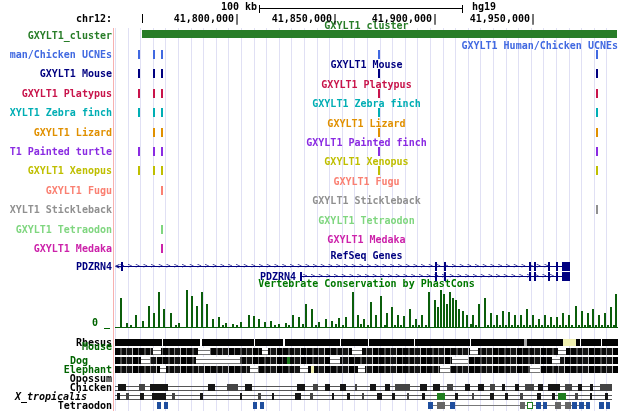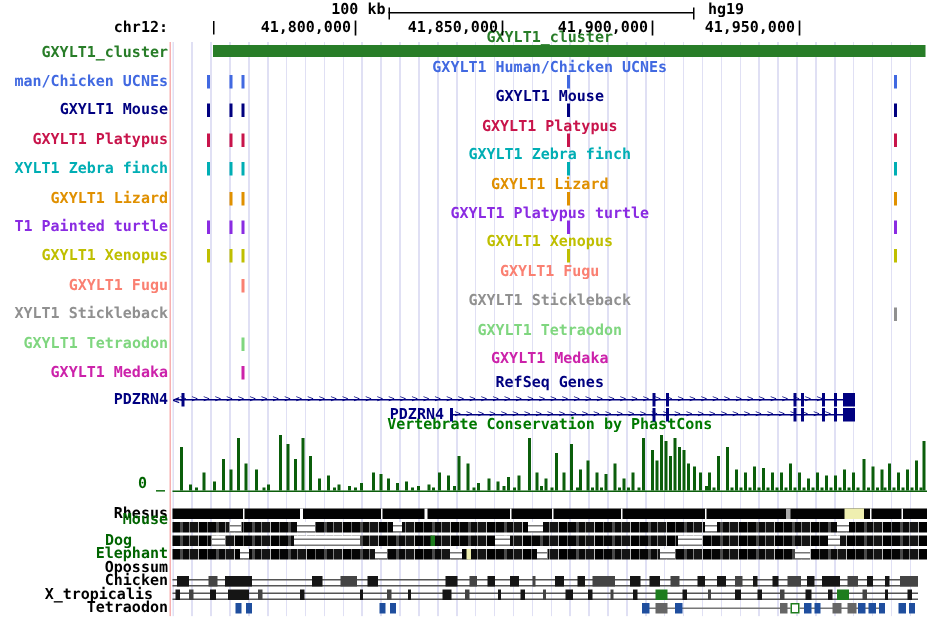--- a/index.html
+++ b/index.html
@@ -39,21 +39,21 @@
   <div id="gen">
       <div class="abs" style="left: 259px; top: 8px; width: 203px; height: 1px; background: rgb(0, 0, 0);"></div>
       <div class="abs" style="left: 259px; top: 5px; width: 1px; height: 8px; background: rgb(0, 0, 0);"></div>
       <div class="abs" style="left: 462px; top: 5px; width: 1px; height: 8px; background: rgb(0, 0, 0);"></div>
       <div class="abs" style="left: 142px; top: 14px; width: 1px; height: 9px; background: rgb(0, 0, 0);"></div>
       <div class="abs t" style="left: 160px; top: 14px; width: 80px; text-align: right; color: rgb(0, 0, 0);">41,800,000|</div>
       <div class="abs t" style="left: 258px; top: 14px; width: 80px; text-align: right; color: rgb(0, 0, 0);">41,850,000|</div>
       <div class="abs t" style="left: 358px; top: 14px; width: 80px; text-align: right; color: rgb(0, 0, 0);">41,900,000|</div>
       <div class="abs t" style="left: 456px; top: 14px; width: 80px; text-align: right; color: rgb(0, 0, 0);">41,950,000|</div>
       <div class="abs" style="left: 142px; top: 30px; width: 475px; height: 8px; background: rgb(40, 125, 40);"></div>
-      <div class="abs t" style="left: 115px; top: 41px; width: 503px; text-align: center; color: rgb(65, 105, 225);">GXYLT1 Human/Chicken UCNEs</div>
+      <div class="abs t" style="left: 115px; top: 41px; width: 503px; text-align: right; color: rgb(65, 105, 225);">GXYLT1 Human/Chicken UCNEs</div>
       <div class="abs t" style="left: 0px; top: 50px; width: 112px; text-align: right; color: rgb(65, 105, 225);">man/Chicken UCNEs</div>
       <div class="abs" style="left: 138px; top: 50px; width: 2px; height: 9px; background: rgb(65, 105, 225);"></div>
       <div class="abs" style="left: 153px; top: 50px; width: 2px; height: 9px; background: rgb(65, 105, 225);"></div>
       <div class="abs" style="left: 161px; top: 50px; width: 2px; height: 9px; background: rgb(65, 105, 225);"></div>
       <div class="abs" style="left: 378px; top: 50px; width: 2px; height: 9px; background: rgb(65, 105, 225);"></div>
       <div class="abs" style="left: 596px; top: 50px; width: 2px; height: 9px; background: rgb(65, 105, 225);"></div>
       <div class="abs t" style="left: 115px; top: 60px; width: 503px; text-align: center; color: rgb(0, 0, 128);">GXYLT1 Mouse</div>
       <div class="abs t" style="left: 0px; top: 69px; width: 112px; text-align: right; color: rgb(0, 0, 128);">GXYLT1 Mouse</div>
       <div class="abs" style="left: 138px; top: 69px; width: 2px; height: 9px; background: rgb(0, 0, 128);"></div>
       <div class="abs" style="left: 153px; top: 69px; width: 2px; height: 9px; background: rgb(0, 0, 128);"></div>
@@ -73,21 +73,21 @@
       <div class="abs" style="left: 153px; top: 108px; width: 2px; height: 9px; background: rgb(0, 174, 180);"></div>
       <div class="abs" style="left: 161px; top: 108px; width: 2px; height: 9px; background: rgb(0, 174, 180);"></div>
       <div class="abs" style="left: 378px; top: 108px; width: 2px; height: 9px; background: rgb(0, 174, 180);"></div>
       <div class="abs" style="left: 596px; top: 108px; width: 2px; height: 9px; background: rgb(0, 174, 180);"></div>
       <div class="abs t" style="left: 115px; top: 119px; width: 503px; text-align: center; color: rgb(224, 144, 0);">GXYLT1 Lizard</div>
       <div class="abs t" style="left: 0px; top: 128px; width: 112px; text-align: right; color: rgb(224, 144, 0);">GXYLT1 Lizard</div>
       <div class="abs" style="left: 153px; top: 128px; width: 2px; height: 9px; background: rgb(224, 144, 0);"></div>
       <div class="abs" style="left: 161px; top: 128px; width: 2px; height: 9px; background: rgb(224, 144, 0);"></div>
       <div class="abs" style="left: 378px; top: 128px; width: 2px; height: 9px; background: rgb(224, 144, 0);"></div>
       <div class="abs" style="left: 596px; top: 128px; width: 2px; height: 9px; background: rgb(224, 144, 0);"></div>
-      <div class="abs t" style="left: 115px; top: 138px; width: 503px; text-align: center; color: rgb(138, 43, 226);">GXYLT1 Platypus turtle</div>
+      <div class="abs t" style="left: 115px; top: 138px; width: 503px; text-align: center; color: rgb(138, 43, 226);">GXYLT1 Painted finch</div>
       <div class="abs t" style="left: 0px; top: 147px; width: 112px; text-align: right; color: rgb(138, 43, 226);">T1 Painted turtle</div>
       <div class="abs" style="left: 138px; top: 147px; width: 2px; height: 9px; background: rgb(138, 43, 226);"></div>
       <div class="abs" style="left: 153px; top: 147px; width: 2px; height: 9px; background: rgb(138, 43, 226);"></div>
       <div class="abs" style="left: 161px; top: 147px; width: 2px; height: 9px; background: rgb(138, 43, 226);"></div>
       <div class="abs" style="left: 378px; top: 147px; width: 2px; height: 9px; background: rgb(138, 43, 226);"></div>
       <div class="abs" style="left: 596px; top: 147px; width: 2px; height: 9px; background: rgb(138, 43, 226);"></div>
       <div class="abs t" style="left: 115px; top: 157px; width: 503px; text-align: center; color: rgb(191, 191, 0);">GXYLT1 Xenopus</div>
       <div class="abs t" style="left: 0px; top: 166px; width: 112px; text-align: right; color: rgb(191, 191, 0);">GXYLT1 Xenopus</div>
       <div class="abs" style="left: 138px; top: 166px; width: 2px; height: 9px; background: rgb(191, 191, 0);"></div>
       <div class="abs" style="left: 153px; top: 166px; width: 2px; height: 9px; background: rgb(191, 191, 0);"></div>
@@ -348,21 +348,21 @@
       <div class="abs" style="left: 490px; top: 384px; width: 5px; height: 7px; background: rgb(68, 68, 68);"></div>
       <div class="abs" style="left: 502px; top: 384px; width: 3px; height: 7px; background: rgb(21, 21, 21);"></div>
       <div class="abs" style="left: 515px; top: 384px; width: 4px; height: 7px; background: rgb(21, 21, 21);"></div>
       <div class="abs" style="left: 525px; top: 384px; width: 9px; height: 7px; background: rgb(68, 68, 68);"></div>
       <div class="abs" style="left: 538px; top: 384px; width: 5px; height: 7px; background: rgb(21, 21, 21);"></div>
       <div class="abs" style="left: 548px; top: 384px; width: 12px; height: 7px; background: rgb(21, 21, 21);"></div>
       <div class="abs" style="left: 565px; top: 384px; width: 7px; height: 7px; background: rgb(68, 68, 68);"></div>
       <div class="abs" style="left: 578px; top: 384px; width: 4px; height: 7px; background: rgb(21, 21, 21);"></div>
       <div class="abs" style="left: 590px; top: 384px; width: 3px; height: 7px; background: rgb(21, 21, 21);"></div>
       <div class="abs" style="left: 600px; top: 384px; width: 12px; height: 7px; background: rgb(68, 68, 68);"></div>
-      <div class="abs t" style="left: 0px; top: 392px; width: 102px; text-align: right; color: rgb(0, 0, 0);">X_tropicalis</div>
+      <div class="abs t" style="left: 0px; top: 392px; width: 102px; text-align: center; color: rgb(0, 0, 0); font-style: italic;">X_tropicalis</div>
       <div class="abs" style="left: 115px; top: 393px; width: 503px; height: 7px;"></div>
       <div class="abs" style="left: 115px; top: 395px; width: 497px; height: 3px; background: transparent; border-top: 1px solid rgb(85, 85, 85); border-bottom: 1px solid rgb(85, 85, 85);"></div>
       <div class="abs" style="left: 117px; top: 393px; width: 3px; height: 7px; background: rgb(21, 21, 21);"></div>
       <div class="abs" style="left: 126px; top: 393px; width: 3px; height: 7px; background: rgb(68, 68, 68);"></div>
       <div class="abs" style="left: 140px; top: 393px; width: 4px; height: 7px; background: rgb(21, 21, 21);"></div>
       <div class="abs" style="left: 152px; top: 393px; width: 14px; height: 7px; background: rgb(21, 21, 21);"></div>
       <div class="abs" style="left: 172px; top: 393px; width: 3px; height: 7px; background: rgb(68, 68, 68);"></div>
       <div class="abs" style="left: 200px; top: 393px; width: 3px; height: 7px; background: rgb(21, 21, 21);"></div>
       <div class="abs" style="left: 240px; top: 393px; width: 2px; height: 7px; background: rgb(21, 21, 21);"></div>
       <div class="abs" style="left: 258px; top: 393px; width: 3px; height: 7px; background: rgb(68, 68, 68);"></div>

